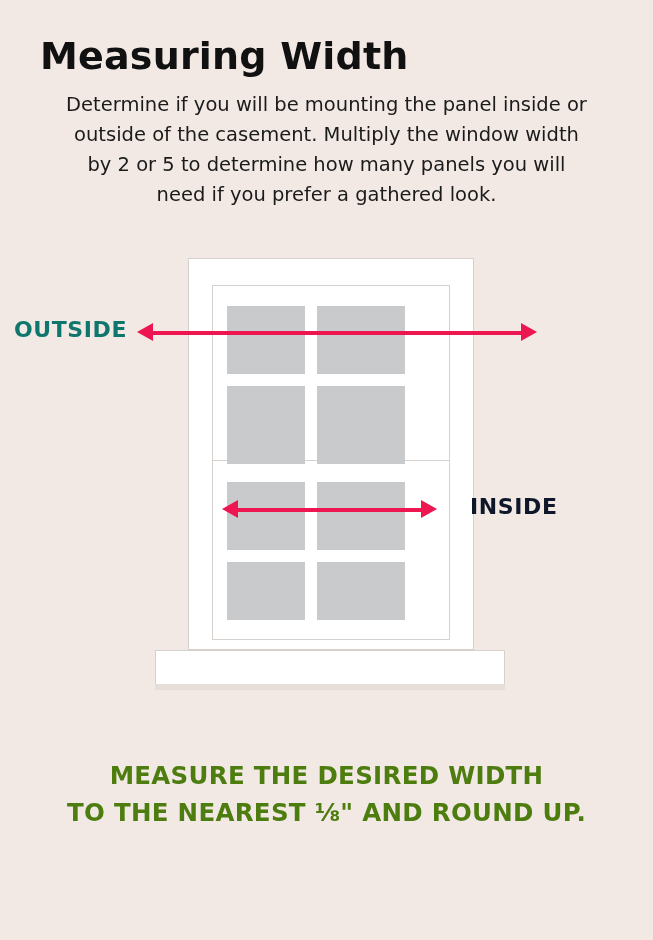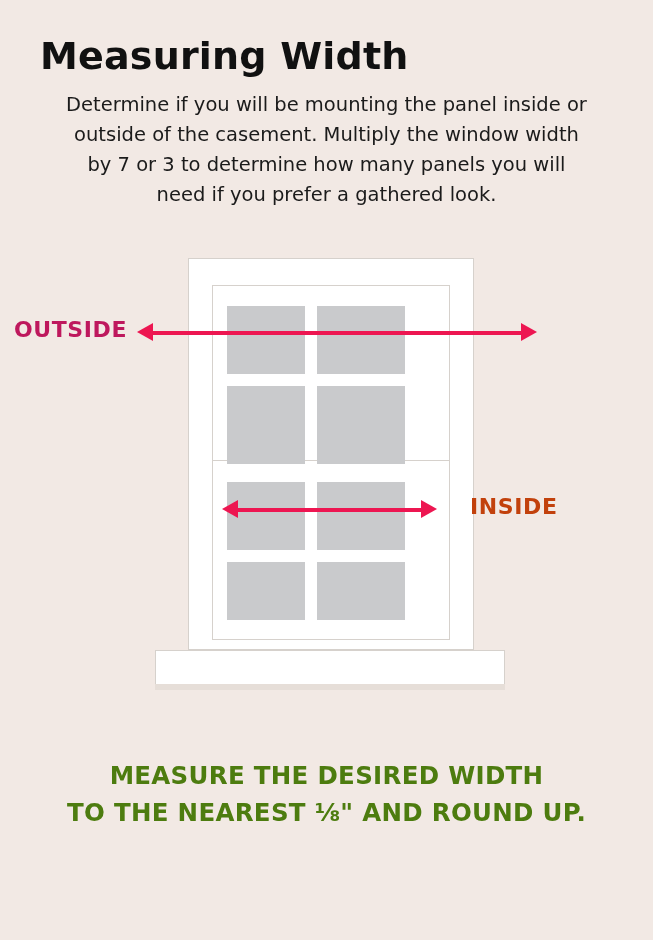--- a/index.html
+++ b/index.html
@@ -150,39 +150,39 @@
     width: 400px;
   }
   .outside-arrow .arrow-line { left: 12px; right: 12px; width: 376px; }
 
   .label-outside {
     position: absolute;
     left: 14px;
     top: 317px;
     font-size: 22px;
     font-weight: bold;
-    color: #be185d;
+    color: #0f766e;
     letter-spacing: 0.6px;
   }
 
   
   .inside-arrow {
     left: 222px;
     top: 497px;
     width: 215px;
   }
   .inside-arrow .arrow-line { left: 12px; width: 191px; }
 
   .label-inside {
     position: absolute;
     left: 470px;
     top: 494px;
     font-size: 22px;
     font-weight: bold;
-    color: #c2410c;
+    color: #0f172a;
     letter-spacing: 0.6px;
   }
 
   
   .footer {
     position: absolute;
     top: 757px;
     left: 0;
     width: 653px;
     text-align: center;
@@ -193,21 +193,21 @@
     letter-spacing: 0.3px;
   }
   .footer .line2 { display: block; }
 </style>
 </head>
 <body>
 
 <div class="page">
 
   <div class="title">Measuring Width</div>
-  <div class="intro">Determine if you will be mounting the panel inside or outside of the casement. Multiply the window width by 7 or 3 to determine how many panels you will need if you prefer a gathered look.</div>
+  <div class="intro">Determine if you will be mounting the panel inside or outside of the casement. Multiply the window width by 2 or 5 to determine how many panels you will need if you prefer a gathered look.</div>
 
   <div class="window-wrap">
     <div class="frame"></div>
     <div class="sash-top"></div>
     <div class="sash-bottom"></div>
 
     <div class="pane p-tl"></div>
     <div class="pane p-tr"></div>
     <div class="pane p-ml"></div>
     <div class="pane p-mr"></div>

